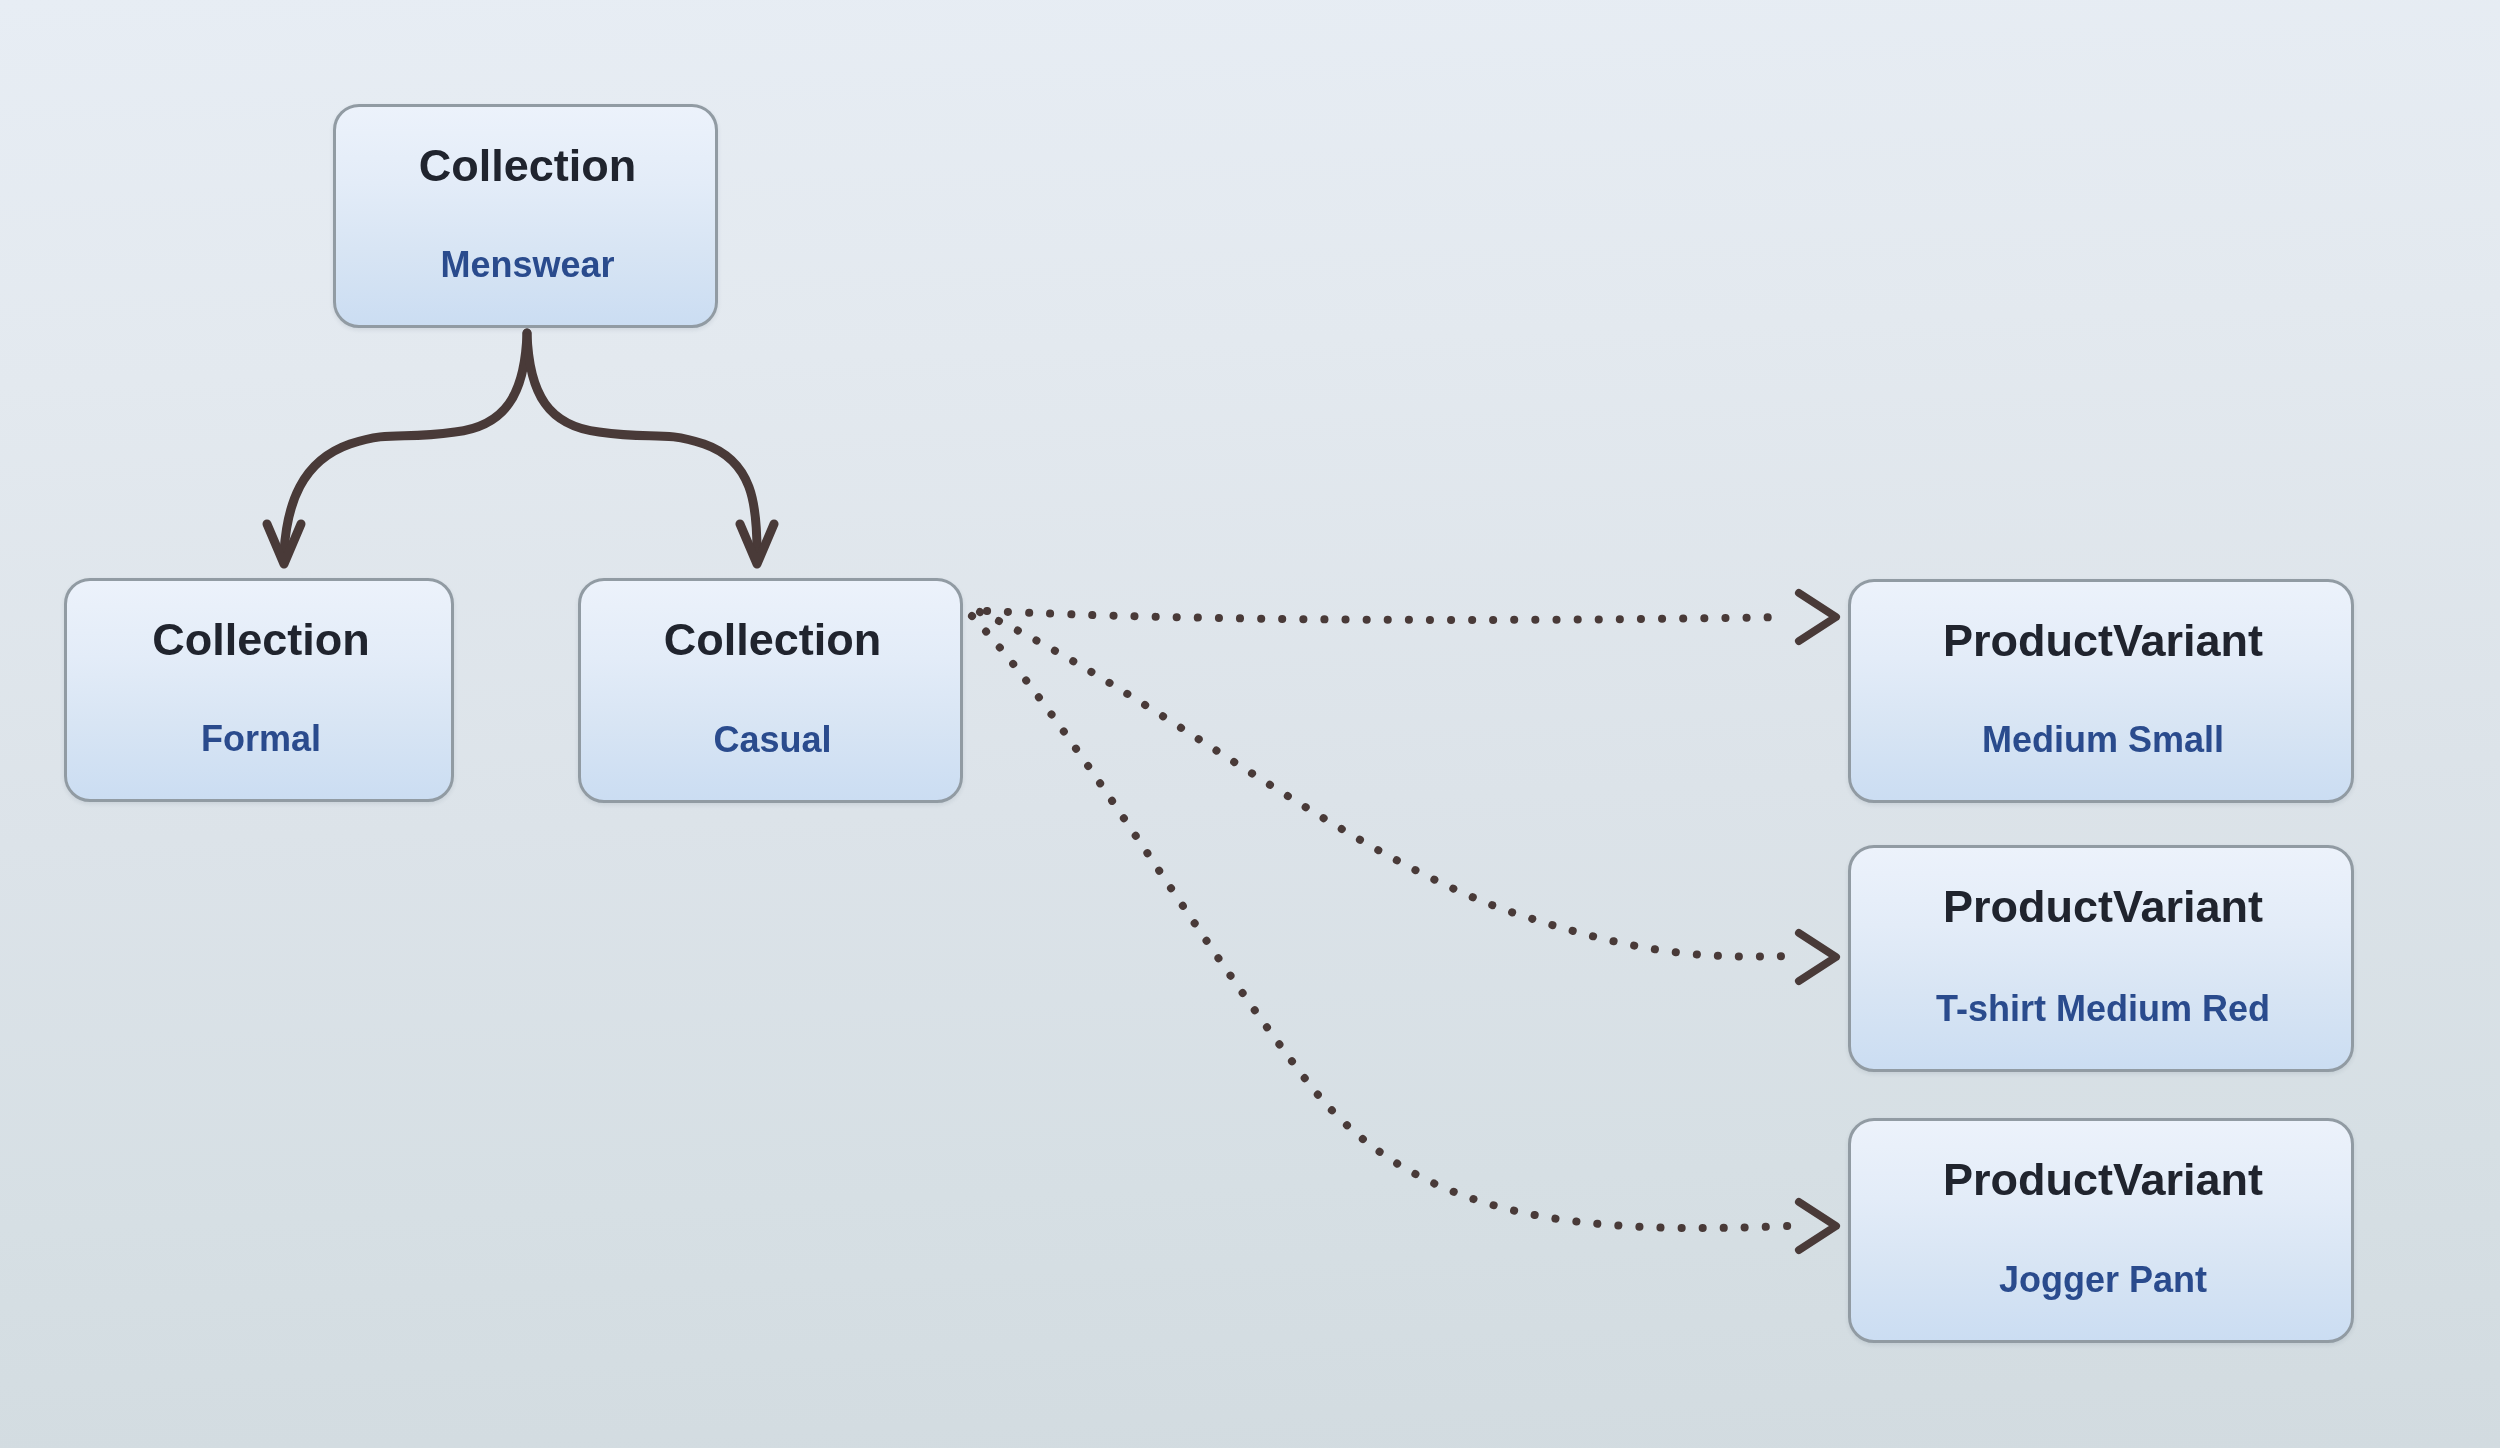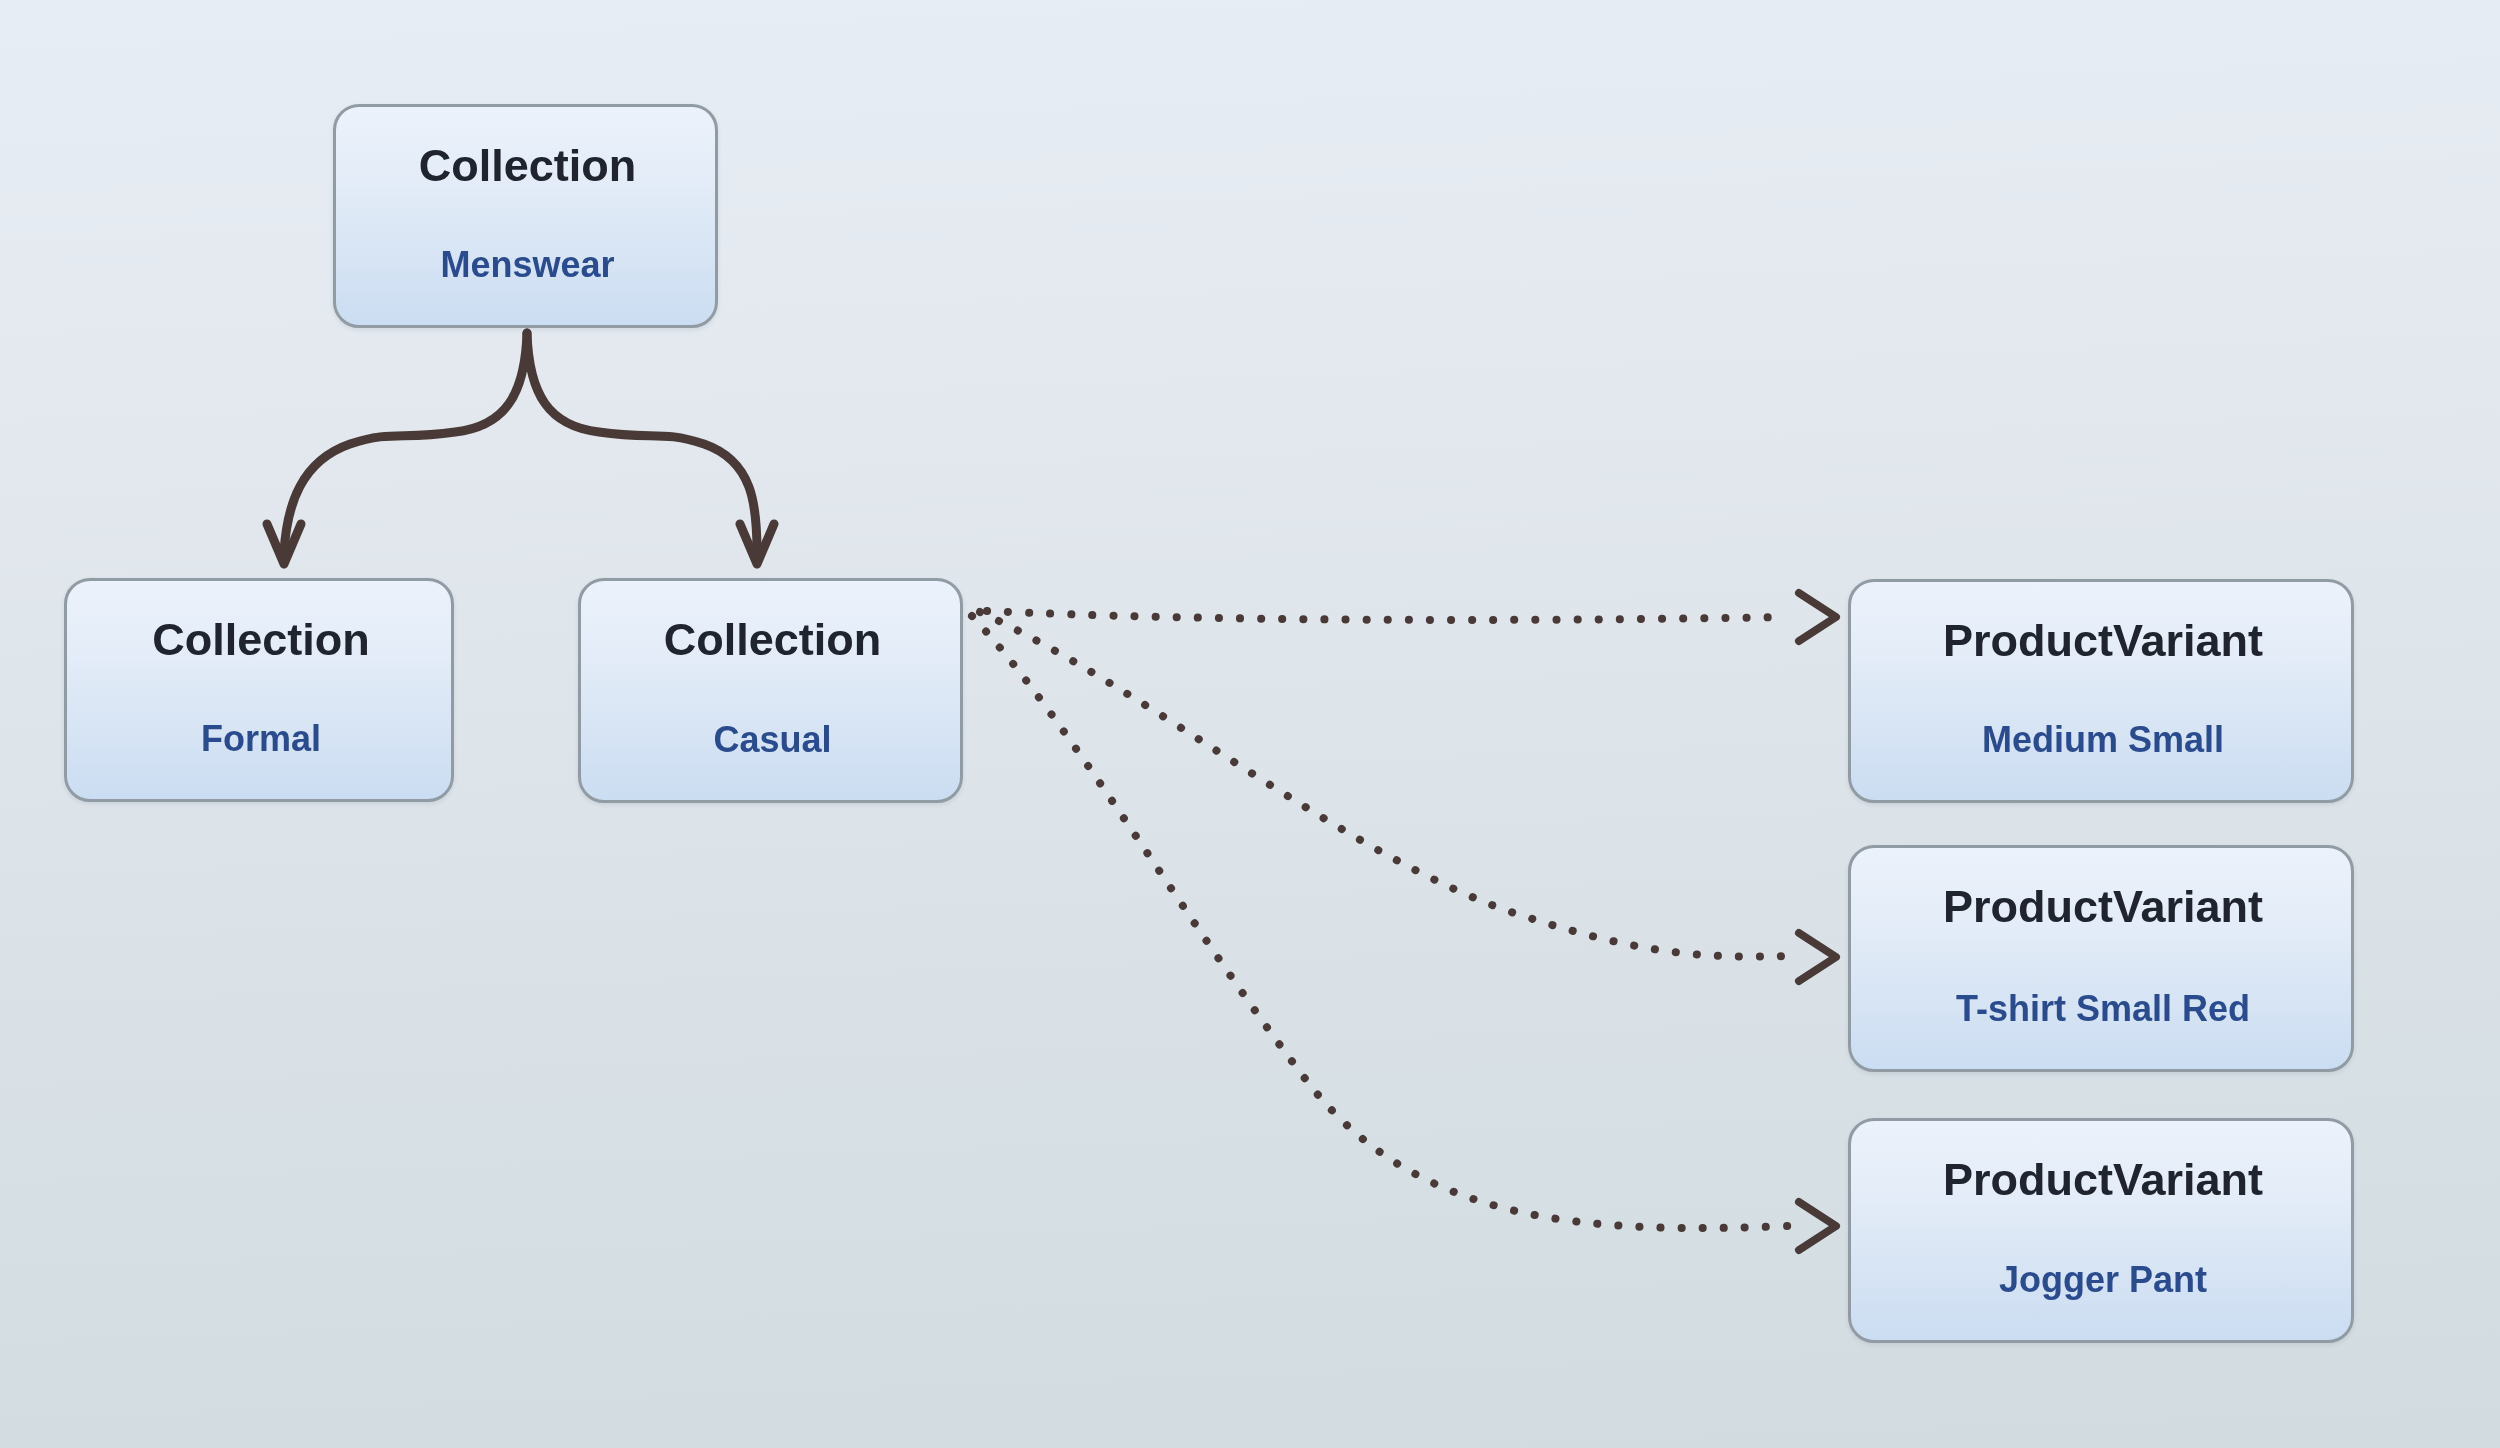--- a/index.html
+++ b/index.html
@@ -111,21 +111,21 @@
     <span class="node__name">Casual</span>
   </div>
 
   <div class="node node--hoodie">
     <span class="node__type">ProductVariant</span>
     <span class="node__name">Medium Small</span>
   </div>
 
   <div class="node node--tshirt">
     <span class="node__type">ProductVariant</span>
-    <span class="node__name">T-shirt Small Red</span>
+    <span class="node__name">T-shirt Medium Red</span>
   </div>
 
   <div class="node node--jogger">
     <span class="node__type">ProductVariant</span>
     <span class="node__name">Jogger Pant</span>
   </div>
 
 </div>
 
 </body></html>

